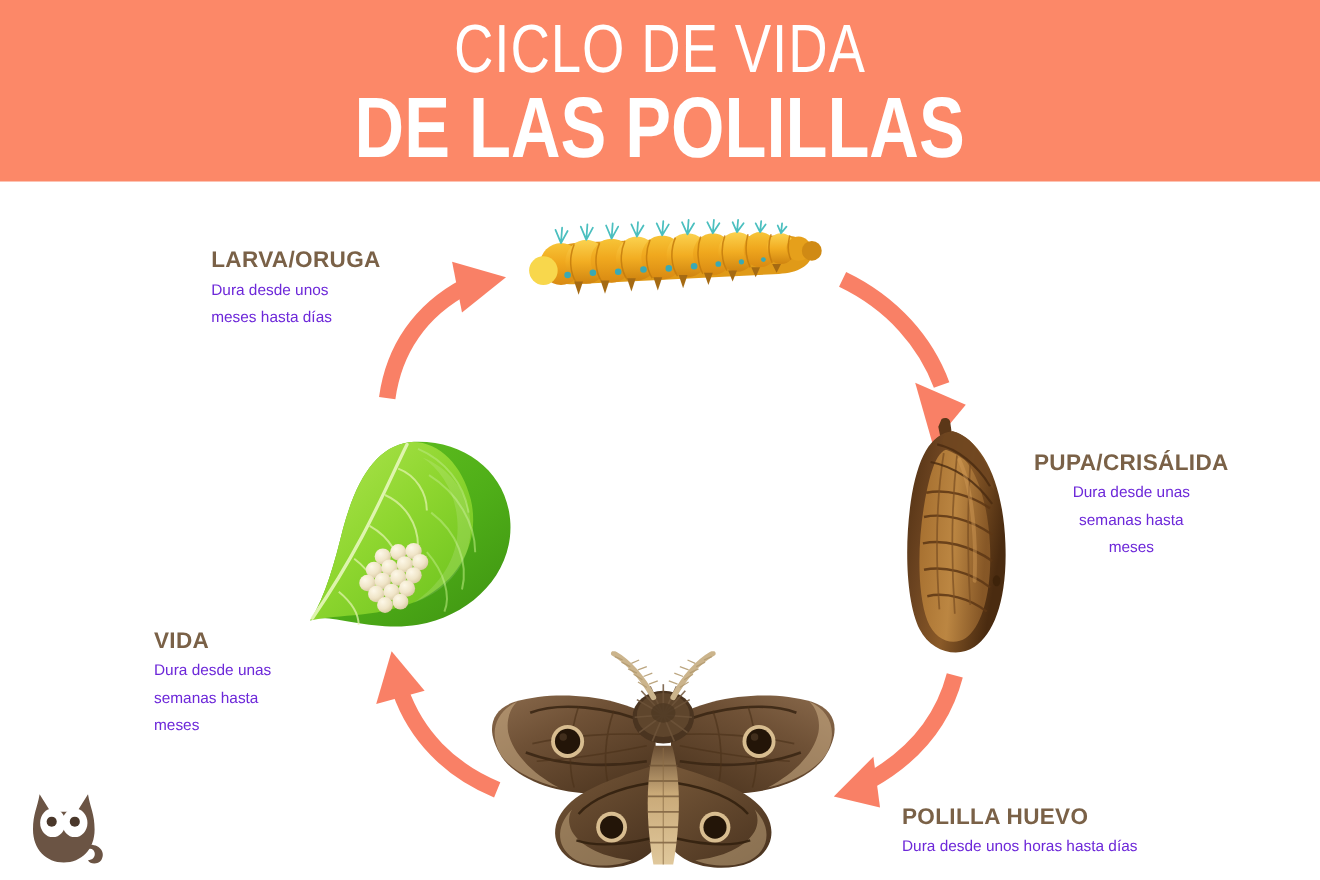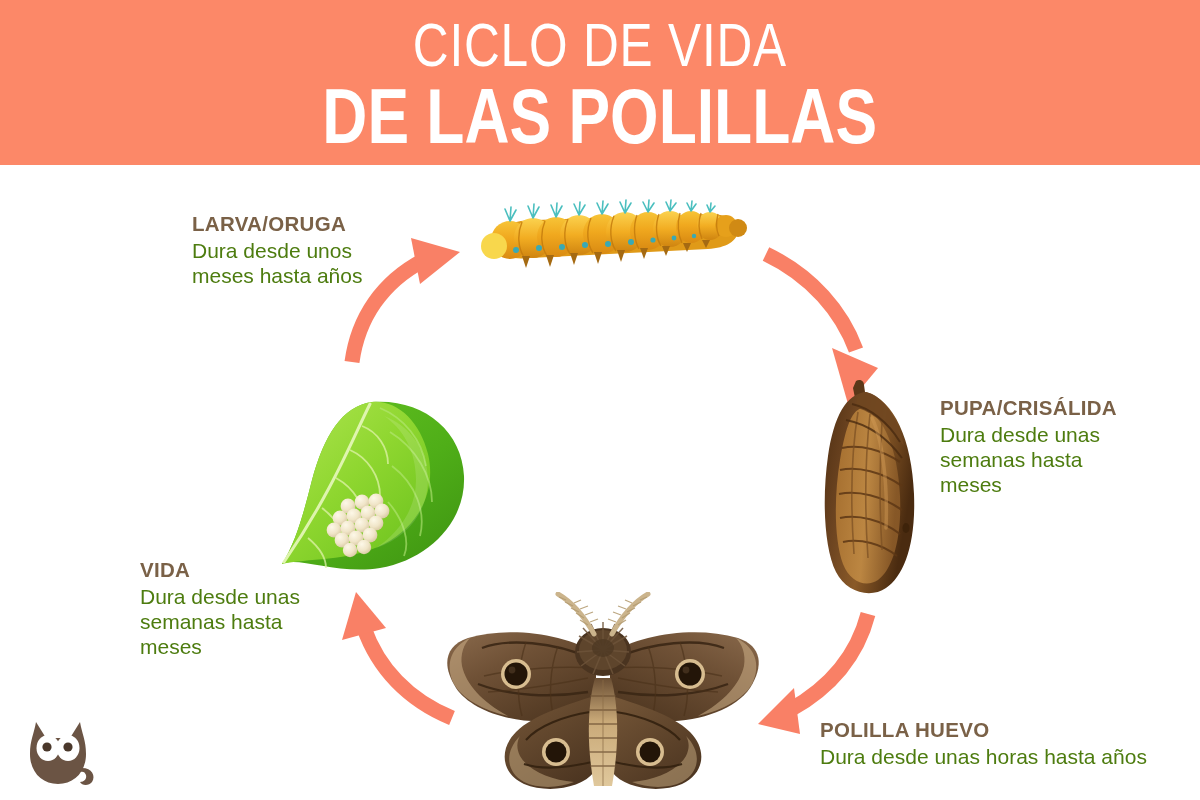--- a/index.html
+++ b/index.html
@@ -42,31 +42,31 @@
   }
 
   
   .tblock{position:absolute;}
   .tblock .head{
     font-weight:700;
     color:#7a6147;
     font-size:20.5px;
     letter-spacing:0.3px;
     line-height:24px;
-    margin:0 0 2px 0;
+    margin:13px 0 2px 0;
     white-space:nowrap;
   }
   .tblock .body{
-    color:#4d7c0f;
-    font-size:21px;
+    color:#6d28d9;
+    font-size:14px;
     line-height:25px;
     margin:0;
     font-weight:400;
   }
-  .tblock.right .head,.tblock.right .body{text-align:left;}
+  .tblock.right .head,.tblock.right .body{text-align:center;}
 
   #lbl-larva{left:192px;top:212px;}
   #lbl-pupa{left:940px;top:396px;}
   #lbl-huevo{left:140px;top:558px;}
   #lbl-adulta{left:820px;top:718px;}
 
   
   .art{position:absolute;}
   #art-caterpillar{left:470px;top:196px;width:300px;height:90px;}
   #art-pupa{left:812px;top:378px;width:120px;height:225px;}
@@ -440,21 +440,21 @@
         <line x1="188" y1="17" x2="180" y2="14"></line>
           <line x1="194" y1="11" x2="187" y2="8"></line>
       </g>
     </g>
   </svg>
 
   <div class="tblock" id="lbl-larva">
     <p class="head">LARVA/ORUGA</p>
     <p class="body">
       <span>Dura desde unos</span><br>
-      <span>meses hasta años</span>
+      <span>meses hasta días</span>
     </p>
   </div>
 
   <div class="tblock right" id="lbl-pupa">
     <p class="head">PUPA/CRISÁLIDA</p>
     <p class="body">
       <span>Dura desde unas</span><br>
       <span>semanas hasta</span><br>
       <span>meses</span>
     </p>
@@ -464,21 +464,21 @@
     <p class="head">VIDA</p>
     <p class="body">
       <span>Dura desde unas</span><br>
       <span>semanas hasta</span><br>
       <span>meses</span>
     </p>
   </div>
 
   <div class="tblock" id="lbl-adulta">
     <p class="head">POLILLA HUEVO</p>
-    <p class="body">Dura desde unas horas hasta años</p>
+    <p class="body">Dura desde unos horas hasta días</p>
   </div>
 
   <svg class="art" id="art-logo" viewBox="0 0 80 74">
     <path d="M18,6 L28,22 L52,22 L62,6 C64,18 68,24 68,38 C68,56 56,68 40,68
              C24,68 12,56 12,38 C12,24 16,18 18,6 Z" fill="#6b5444"></path>
     <ellipse cx="30" cy="32" rx="11.5" ry="13" fill="#ffffff"></ellipse>
     <ellipse cx="50" cy="32" rx="11.5" ry="13" fill="#ffffff"></ellipse>
     <circle cx="29" cy="31" r="4.6" fill="#4a382b"></circle>
     <circle cx="50" cy="31" r="4.6" fill="#4a382b"></circle>
     <path d="M40,40 L36,45 L44,45 Z" fill="#6b5444"></path>

